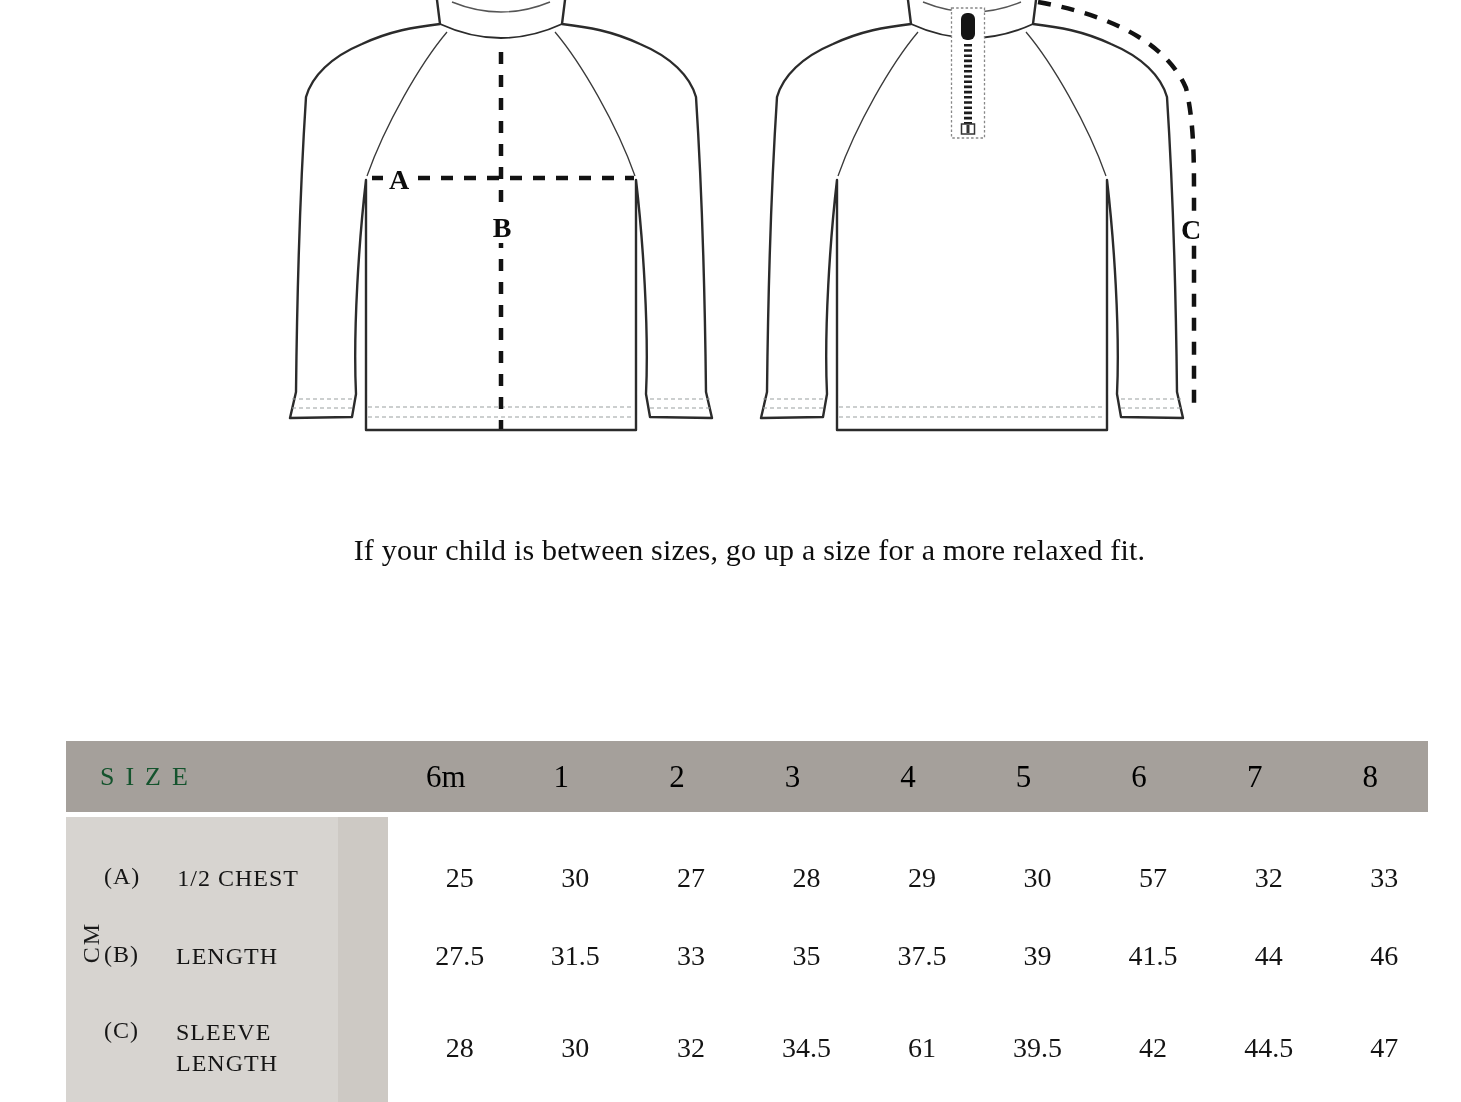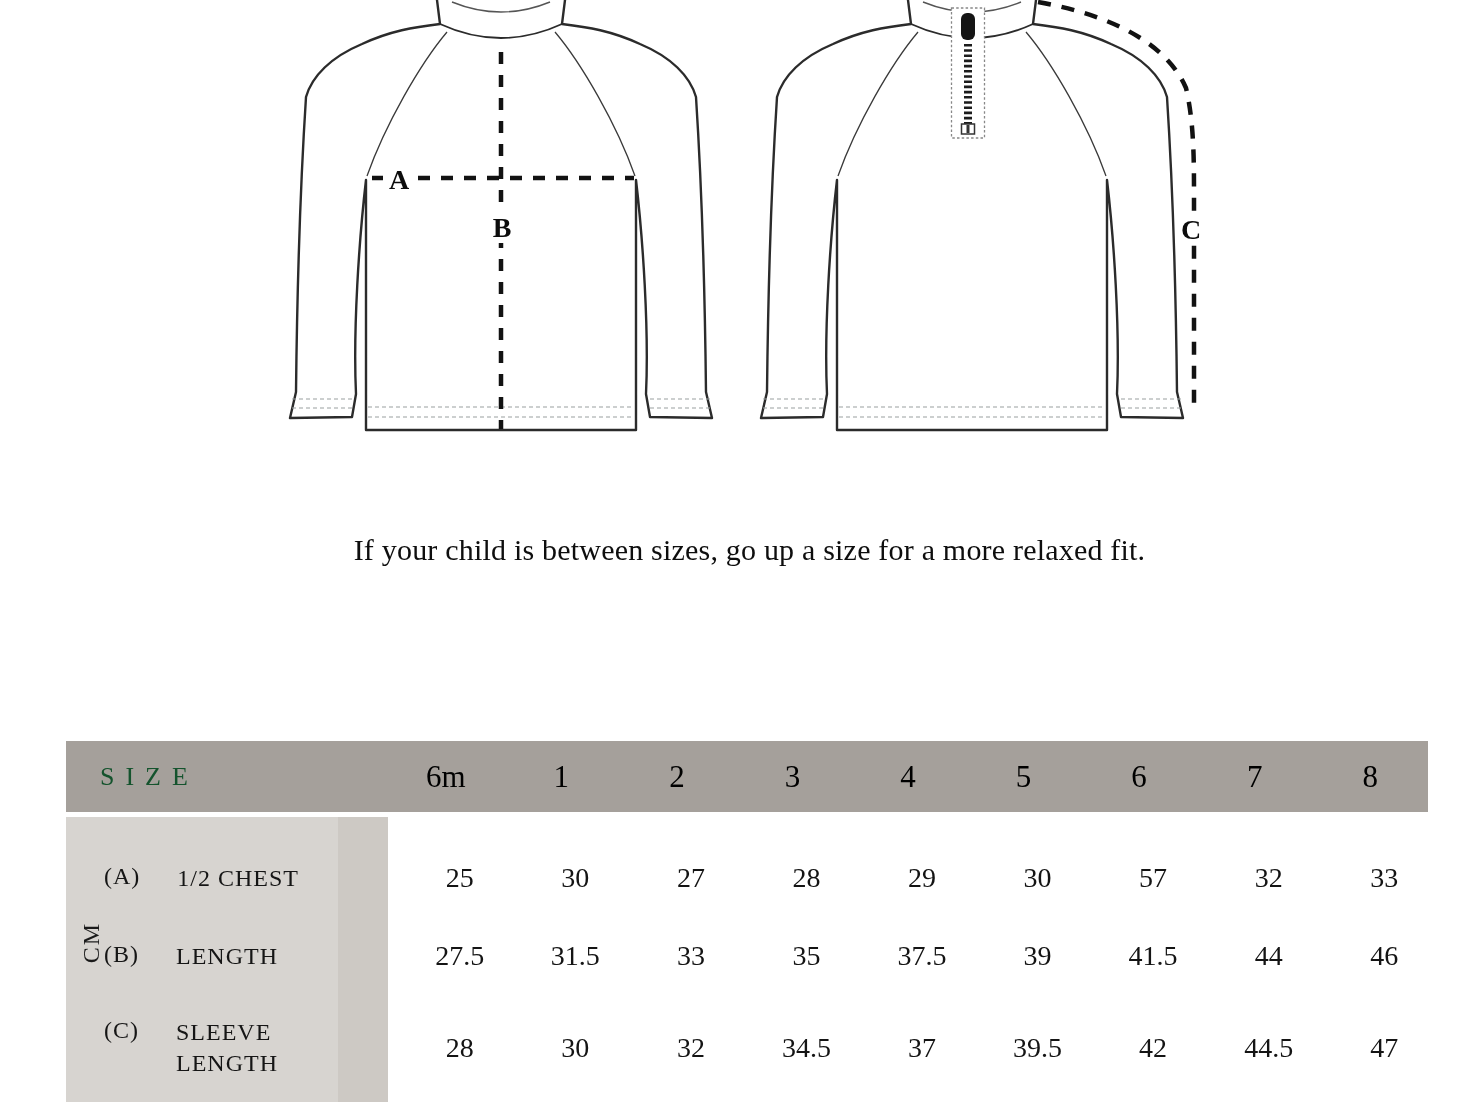--- a/index.html
+++ b/index.html
@@ -166,21 +166,21 @@
             <span class="rname">
               <div>SLEEVE</div>
               <div>LENGTH</div>
             </span>
           </div>
           <div></div>
           <div class="cell">28</div>
           <div class="cell">30</div>
           <div class="cell">32</div>
           <div class="cell">34.5</div>
-          <div class="cell">37</div>
+          <div class="cell">61</div>
           <div class="cell">39.5</div>
           <div class="cell">42</div>
           <div class="cell">44.5</div>
           <div class="cell">47</div>
         </div>
       </div>
     </div>
   </div>
 
 </div>

